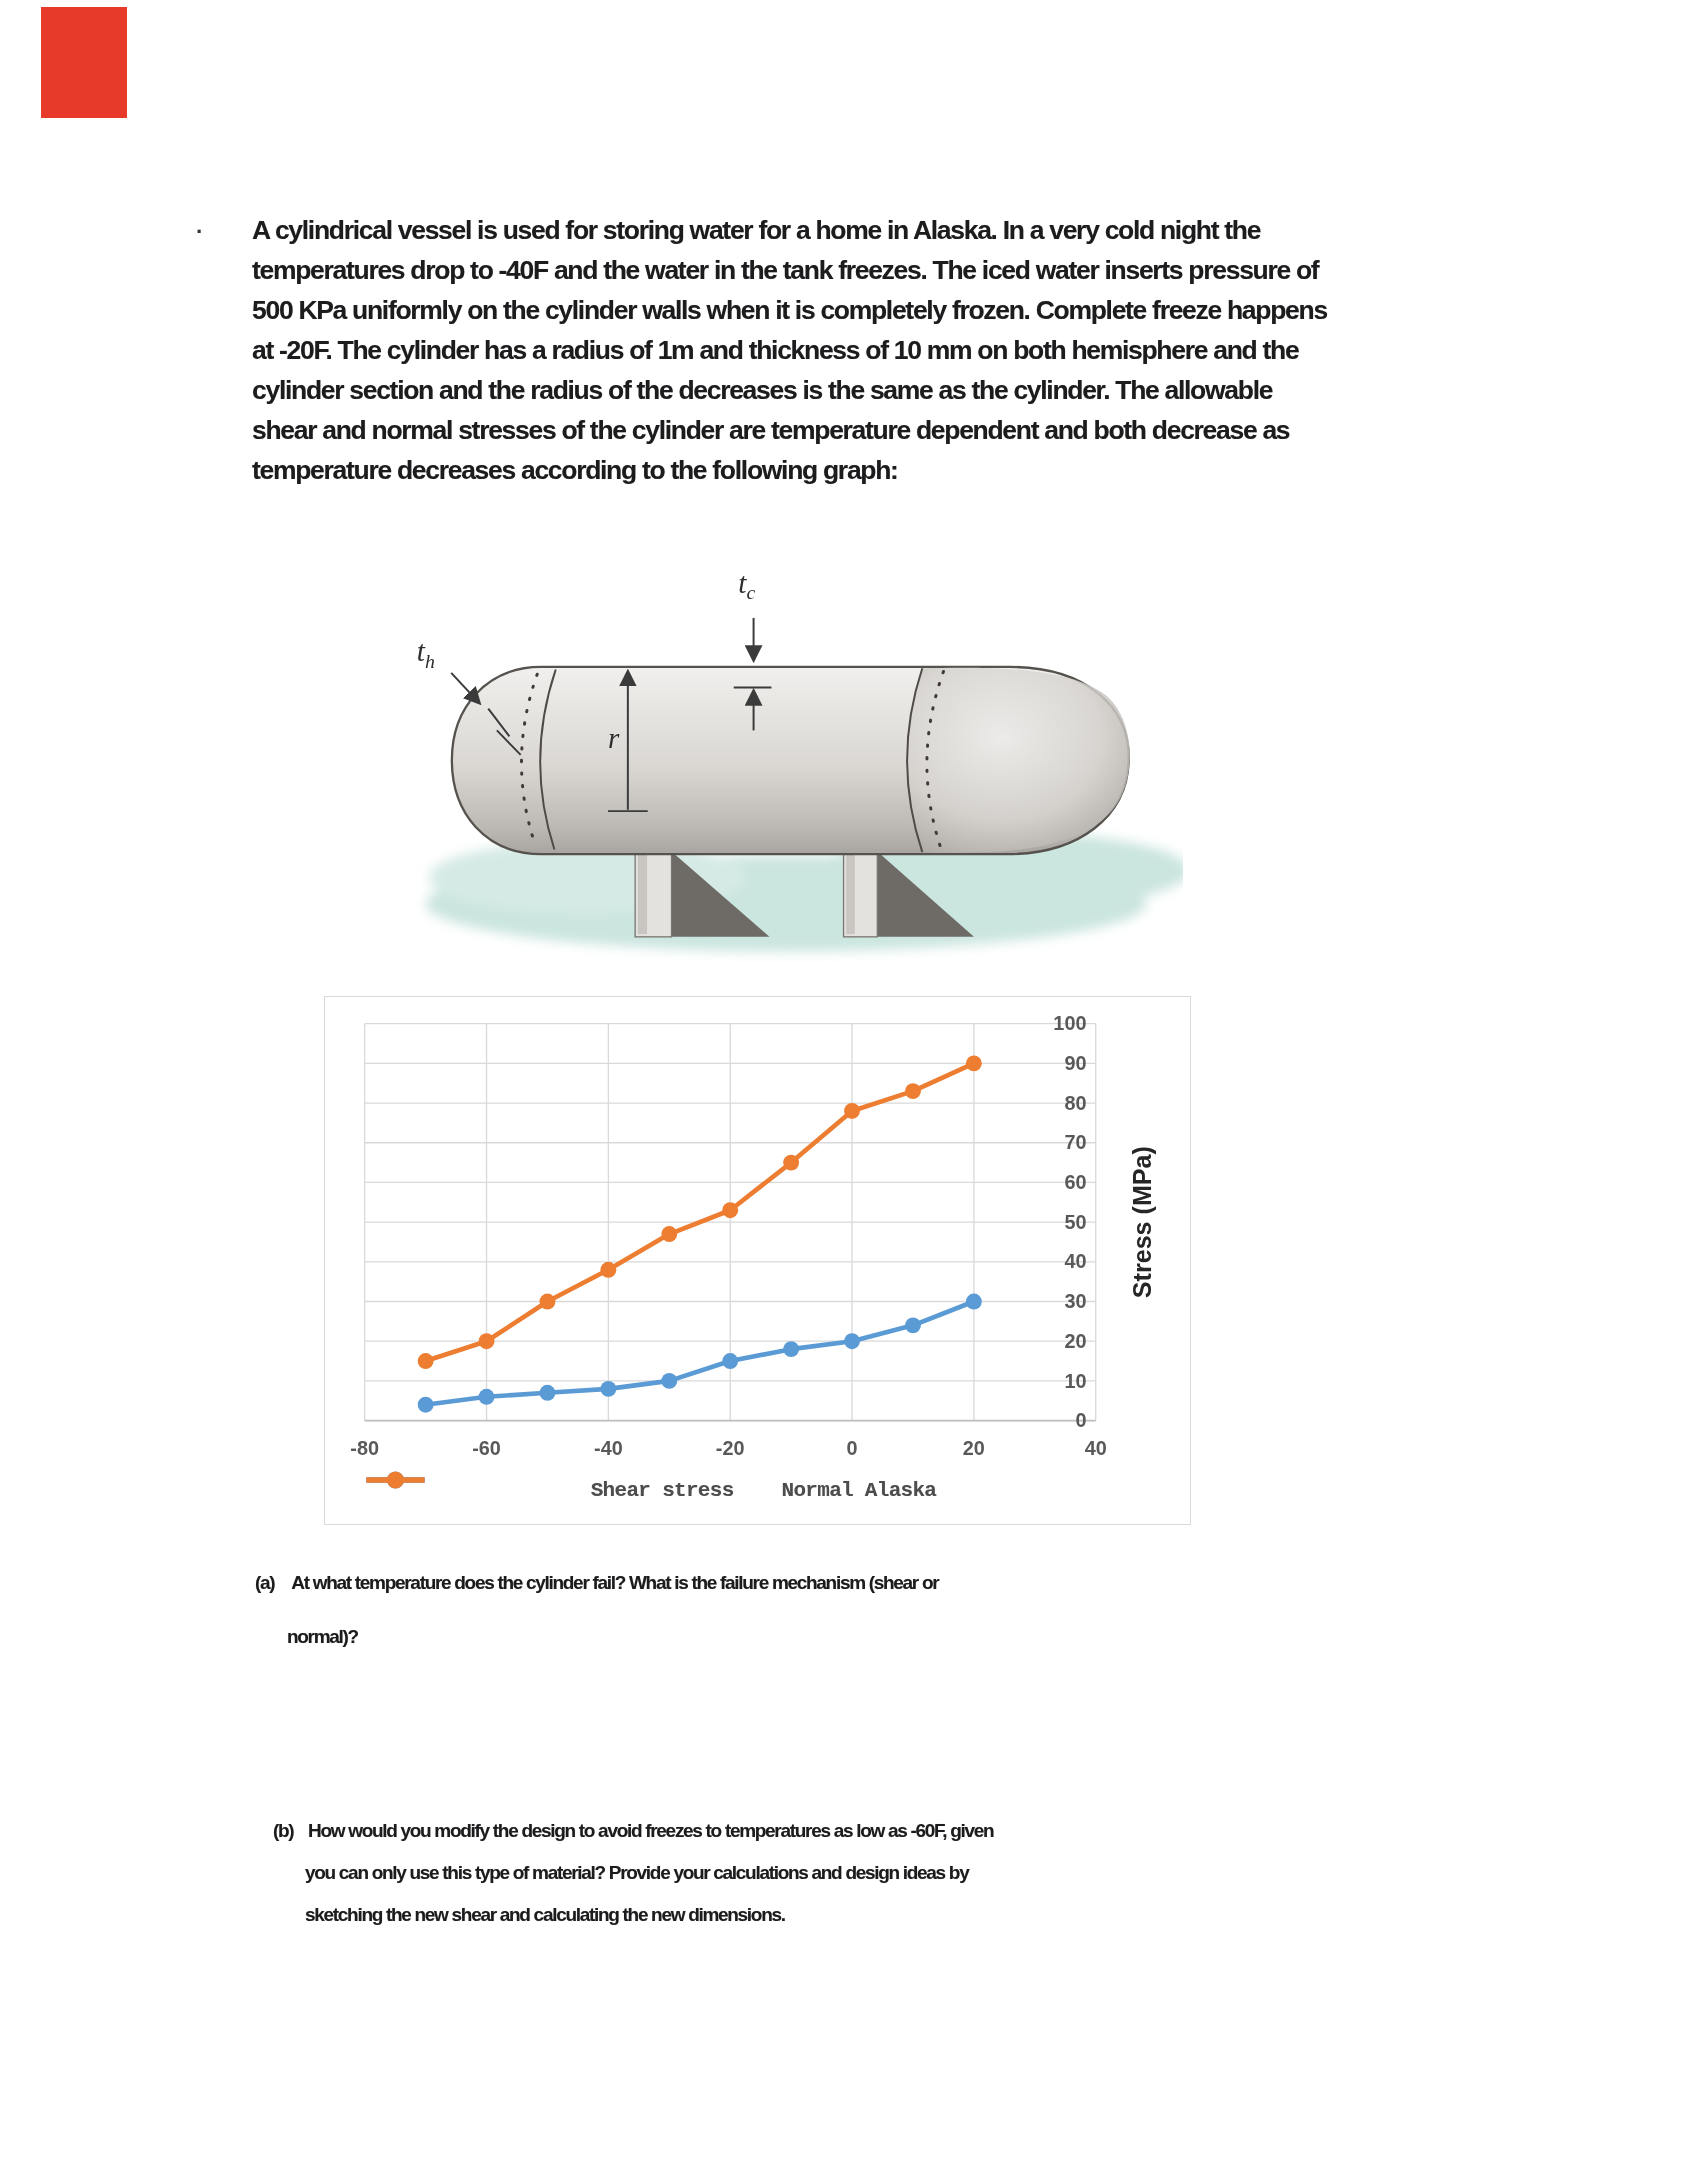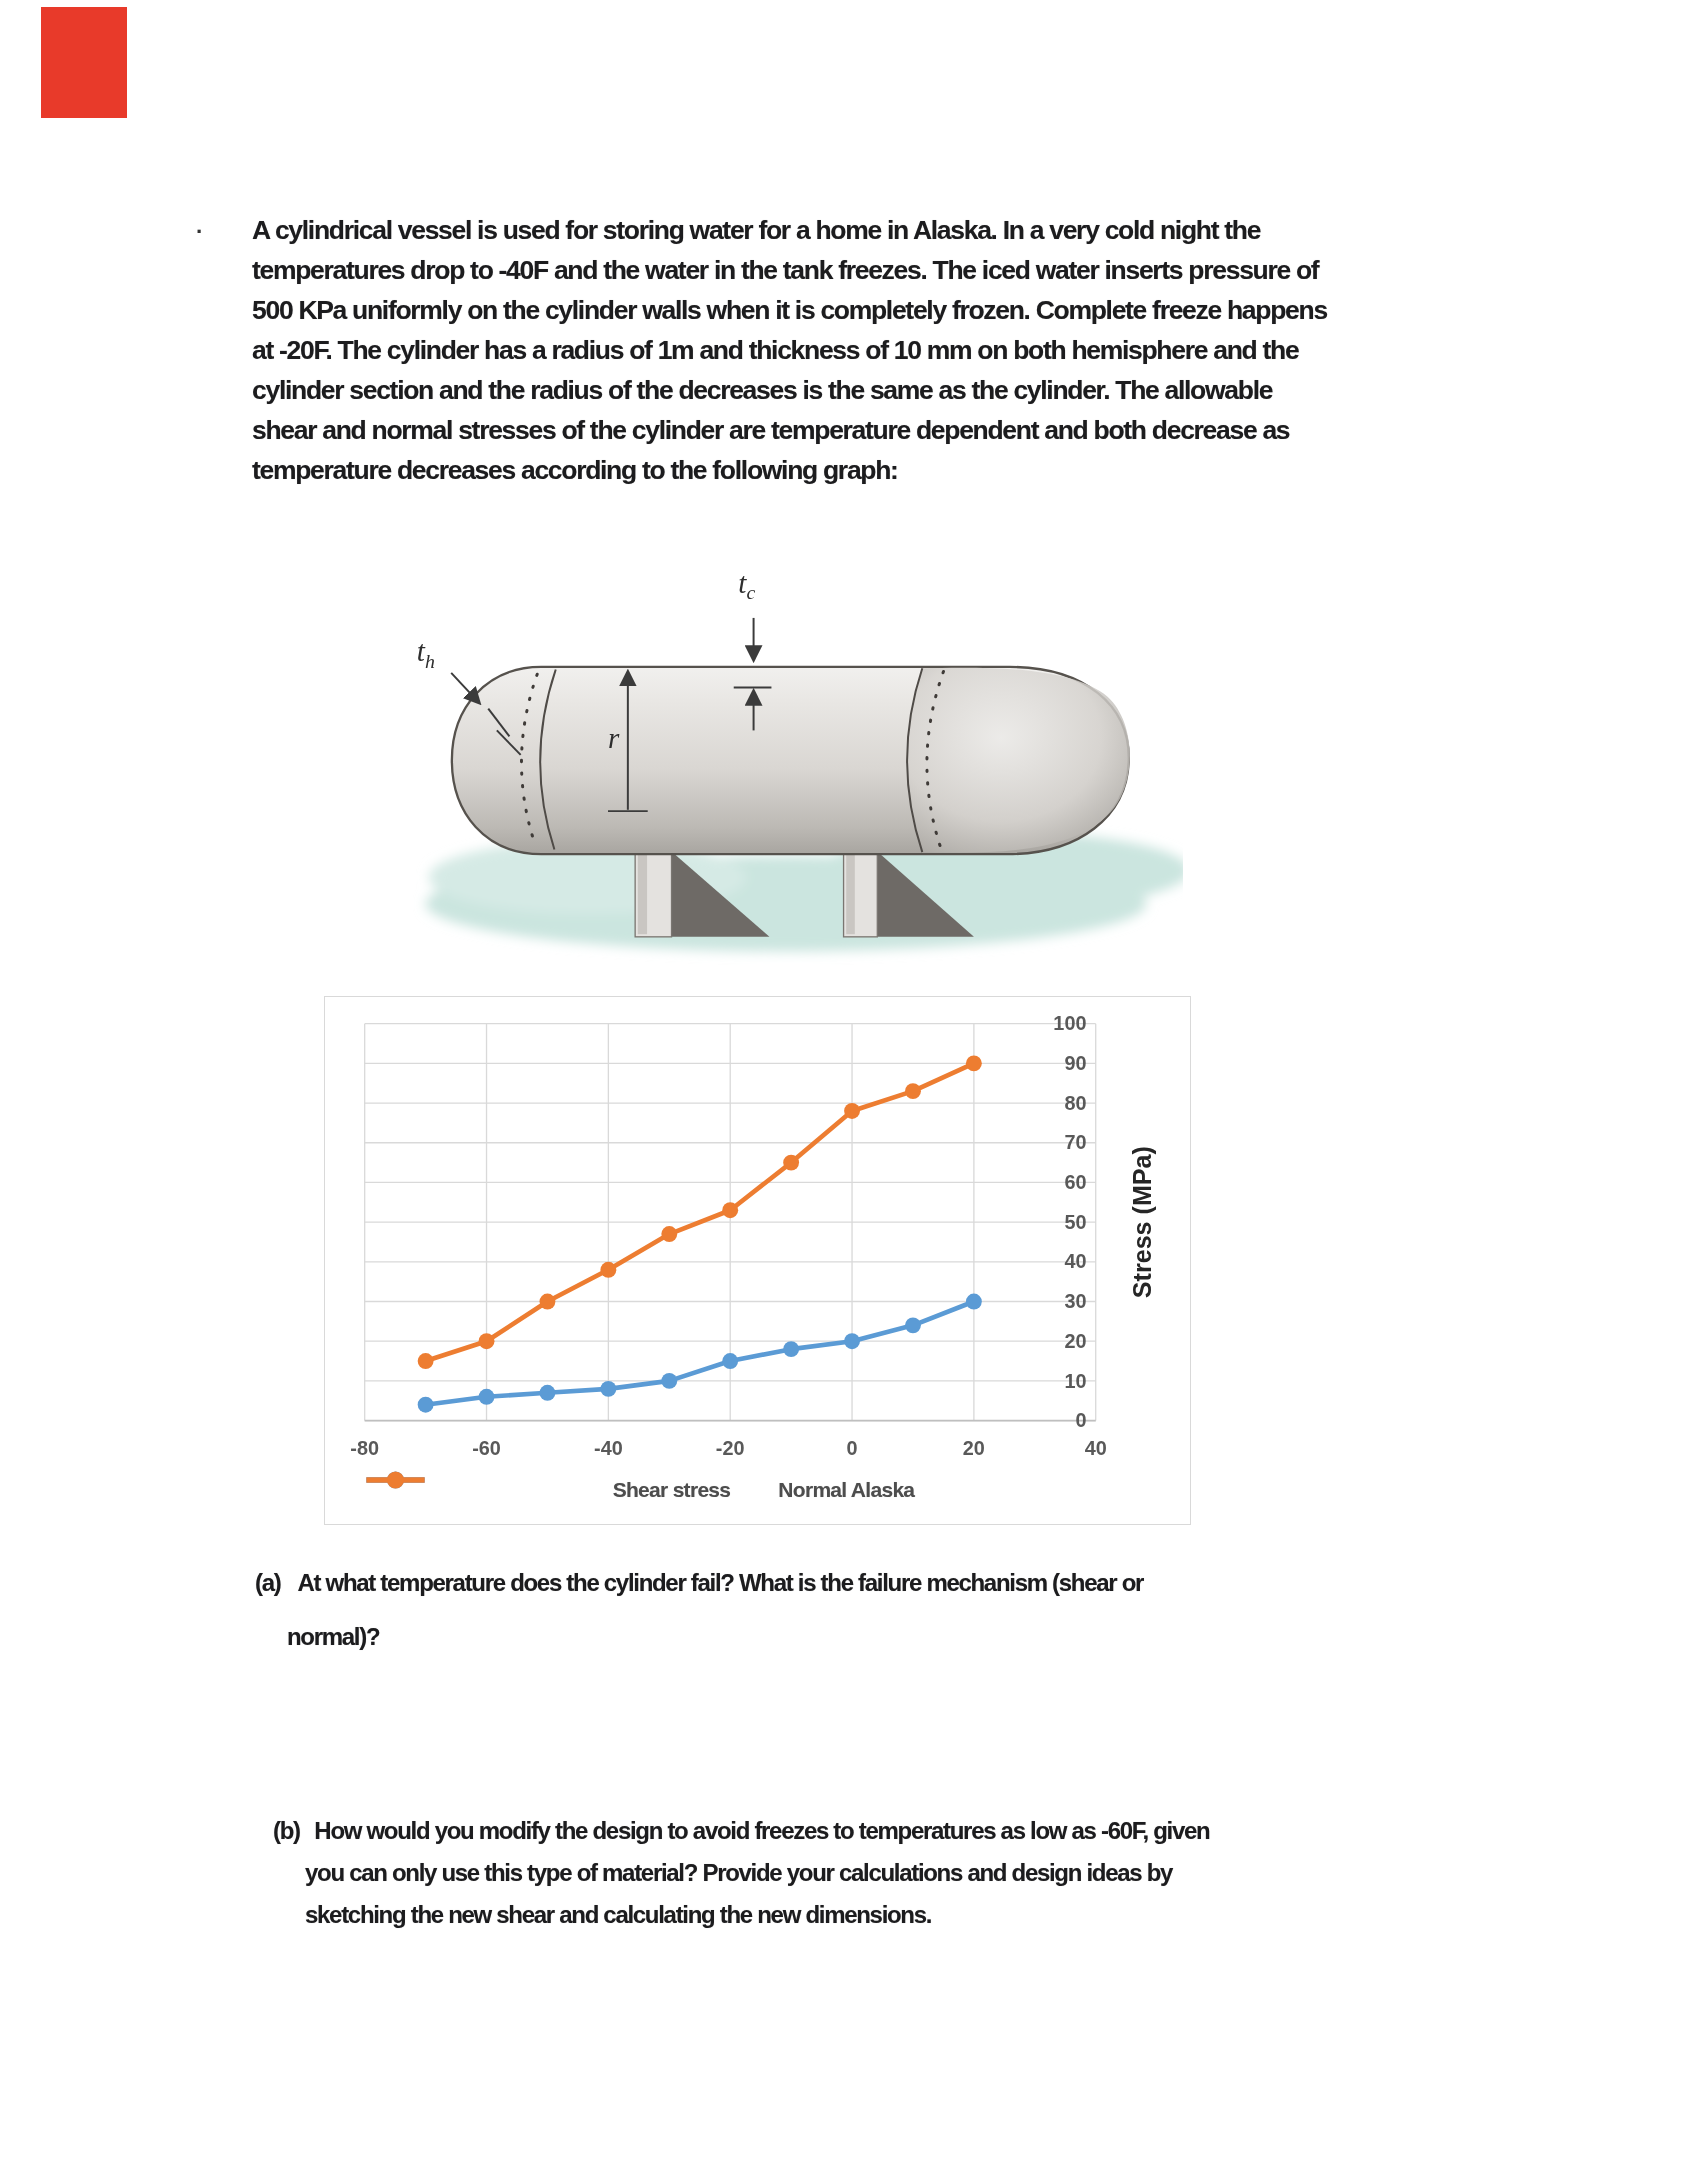--- a/index.html
+++ b/index.html
@@ -17,29 +17,29 @@
   .figure-wrap{position:absolute;left:389px;top:543px;width:794px;height:437px;}
   .dim-label{font-family:"Liberation Serif",serif;font-style:italic;font-size:44px;fill:#2e2e2e;}
   .dim-sub{font-size:30px;}
   .chart-frame{
     position:absolute;left:324px;top:996px;width:867px;height:529px;
     background:#ffffff;border:1.3px solid #d9d9d9;box-sizing:border-box;
   }
   .chart-frame svg{position:absolute;left:0;top:0;}
   .chart-legend{
     position:absolute;left:40px;top:473px;width:797px;height:40px;
-    display:flex;justify-content:center;align-items:center;gap:48px;
+    display:flex;justify-content:center;align-items:center;gap:48px;font-family:Liberation Mono, monospace;
   }
   .legend-item{display:flex;align-items:center;gap:6.6px;}
   .legend-item span{
     font-size:21px;font-weight:600;color:#4d4d4d;letter-spacing:-0.7px;
     text-shadow:0 0 0.7px rgba(60,60,60,.3);
   }
   .question{
-    position:absolute;font-size:24px;font-weight:600;letter-spacing:-1.3px;
+    position:absolute;font-size:19px;font-weight:600;letter-spacing:-1.3px;
     color:#1c1c1e;text-shadow:0 0 0.7px rgba(40,40,40,.35);
   }
   .q-a{left:255px;top:1556px;line-height:54px;}
   .q-b{left:273px;top:1810px;line-height:42px;}
   .q-label{font-weight:700;margin-right:17px;}
   .q-b .q-label{margin-right:14.6px;}
   .q-cont{display:block;margin-left:32px;}
 </style>
 </head>
 <body>

